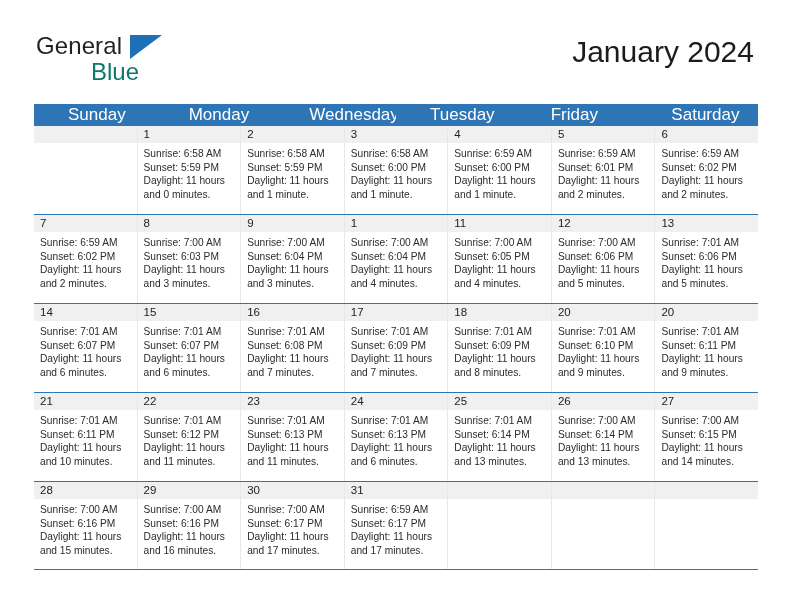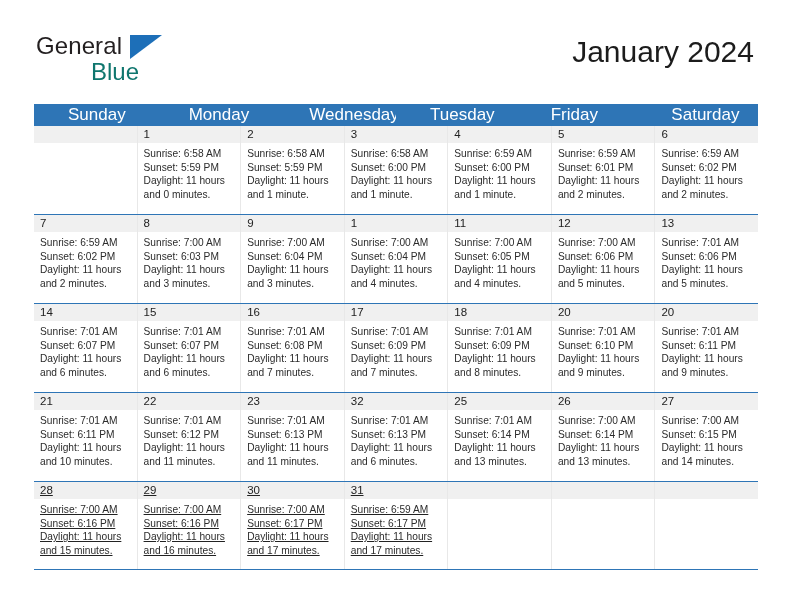--- a/index.html
+++ b/index.html
@@ -122,21 +122,20 @@
   }
 
   .week-row {
     display: flex;
     border-top: 1.6px solid #2E75B6;
     height: 89px;
     box-sizing: border-box;
   }
   .week-row.last {
     border-bottom: 1.6px solid #2E75B6;
-    text-decoration: underline;
   }
 
   .day-cell {
     flex: 1 1 0;
     box-sizing: border-box;
     border-right: 1px solid #e8e8e8;
     display: flex;
     flex-direction: column;
     overflow: hidden;
   }
@@ -388,21 +387,21 @@
           </div>
           <div class="day-cell">
             <div class="day-number">23</div>
             <div class="day-info">
               <div>Sunrise: 7:01 AM</div>
               <div>Sunset: 6:13 PM</div>
               <div class="daylight">Daylight: 11 hours and 11 minutes.</div>
             </div>
           </div>
           <div class="day-cell">
-            <div class="day-number">32</div>
+            <div class="day-number">24</div>
             <div class="day-info">
               <div>Sunrise: 7:01 AM</div>
               <div>Sunset: 6:13 PM</div>
               <div class="daylight">Daylight: 11 hours and 6 minutes.</div>
             </div>
           </div>
           <div class="day-cell">
             <div class="day-number">25</div>
             <div class="day-info">
               <div>Sunrise: 7:01 AM</div>

